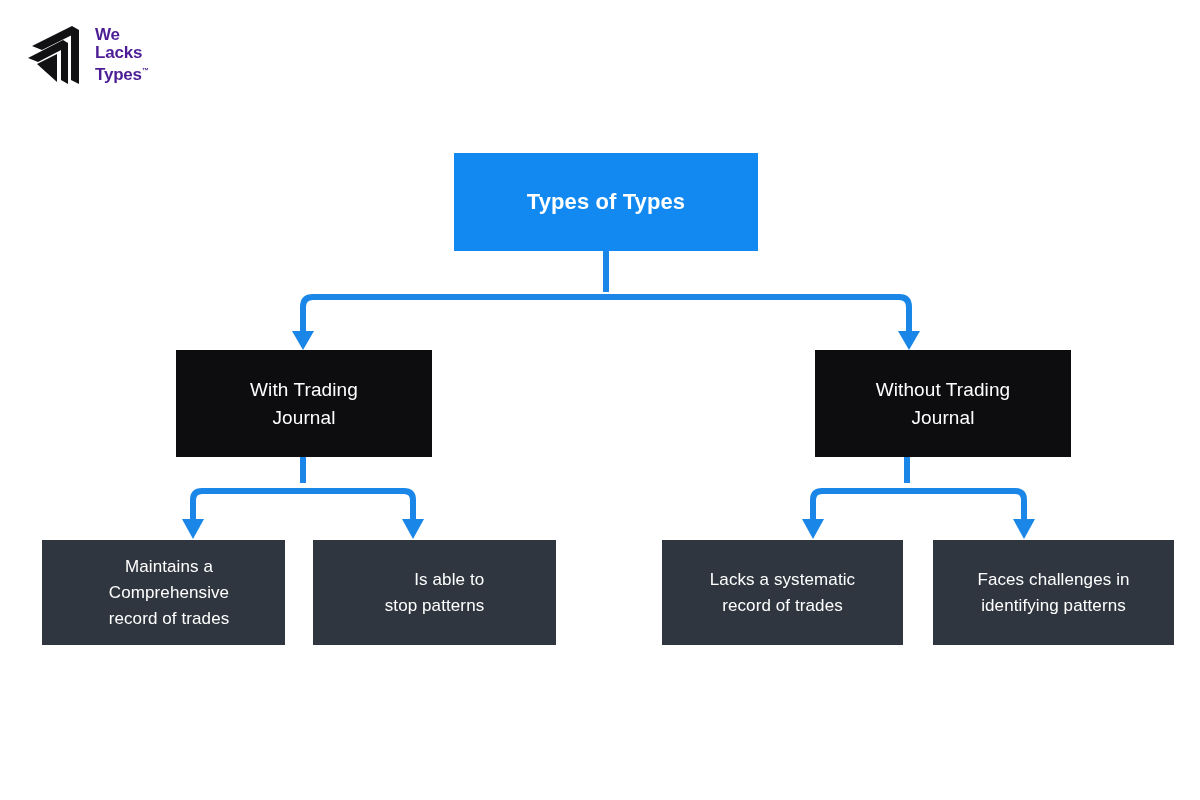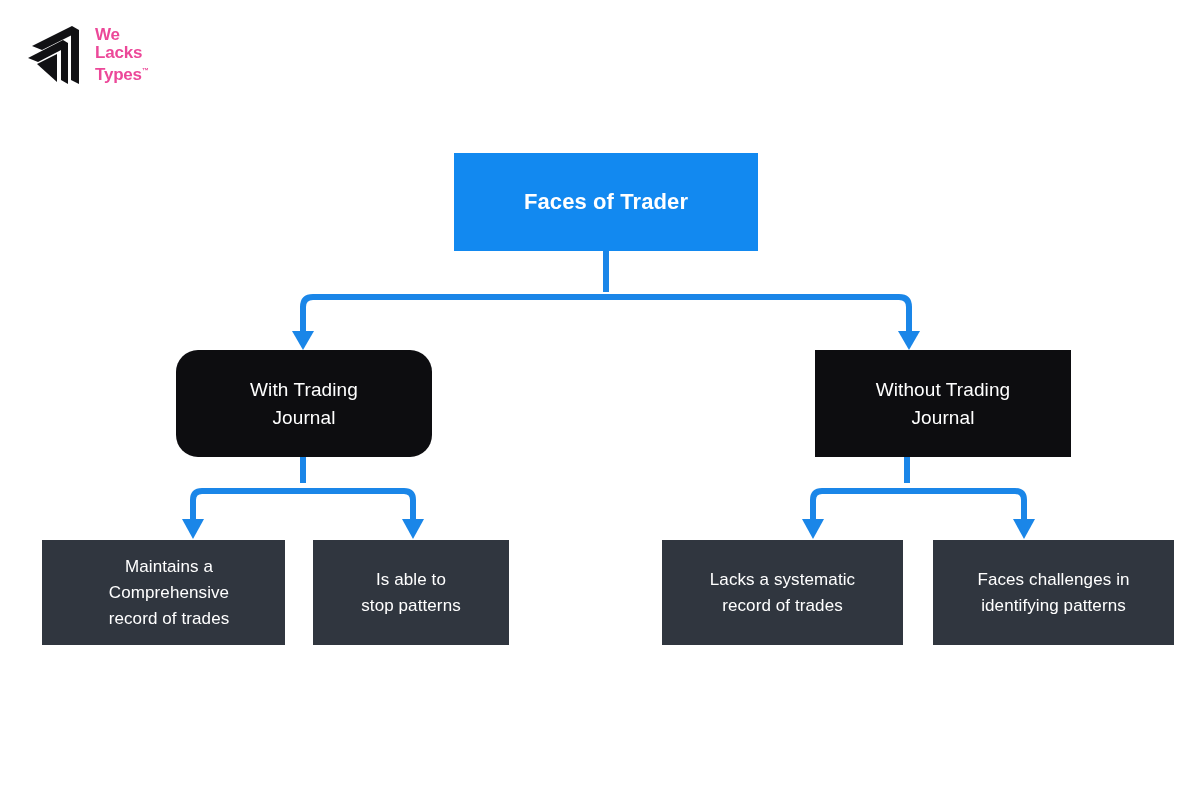--- a/index.html
+++ b/index.html
@@ -33,21 +33,21 @@
   .logo-text {
     display: flex;
     flex-direction: column;
     justify-content: center;
   }
   .logo-line {
     font-family: "Liberation Sans", sans-serif;
     font-weight: bold;
     font-size: 17px;
     line-height: 18px;
-    color: #ec4899;
+    color: #4c1d95;
     letter-spacing: -0.2px;
     white-space: nowrap;
   }
   .logo-tm {
     font-size: 7px;
     vertical-align: super;
     font-weight: bold;
     letter-spacing: 0;
   }
 
@@ -97,37 +97,37 @@
     letter-spacing: 0.1px;
   }
 
   
   .node-l2 {
     top: 350px;
     width: 256px;
     height: 107px;
     background: #0d0d10;
   }
-  .node-l2.left  { left: 176px; border-radius: 22px; }
+  .node-l2.left  { left: 176px; }
   .node-l2.right { left: 779px; margin-left: 36px; }
   .node-l2 .node-label {
     font-size: 19px;
     font-weight: normal;
     line-height: 28px;
     letter-spacing: 0.1px;
   }
 
   
   .node-leaf {
     top: 540px;
     height: 105px;
     background: #30363f;
   }
   .leaf-1 { left: 42px;  width: 243px; padding-left: 11px; }
-  .leaf-2 { left: 313px; width: 196px; }
+  .leaf-2 { left: 313px; width: 243px; text-align: right; }
   .leaf-3 { left: 662px; width: 241px; }
   .leaf-4 { left: 933px; width: 241px; }
 
   .node-leaf .node-label {
     font-size: 17px;
     line-height: 26px;
     letter-spacing: 0.1px;
   }
   .leaf-1 .node-label { font-weight: normal; }
   .leaf-2 .node-label { font-weight: normal; }
@@ -175,21 +175,21 @@
       <polygon points="898,331 920,331 909,350"></polygon>
 
       <polygon points="182,519 204,519 193,539"></polygon>
       <polygon points="402,519 424,519 413,539"></polygon>
       <polygon points="802,519 824,519 813,539"></polygon>
       <polygon points="1013,519 1035,519 1024,539"></polygon>
     </g>
   </svg>
 
   <div class="node node-root">
-    <span class="node-label">Faces of Trader</span>
+    <span class="node-label">Types of Types</span>
   </div>
 
   <div class="node node-l2 left">
     <span class="node-label">With Trading
 Journal</span>
   </div>
   <div class="node node-l2 right">
     <span class="node-label">Without Trading
 Journal</span>
   </div>

